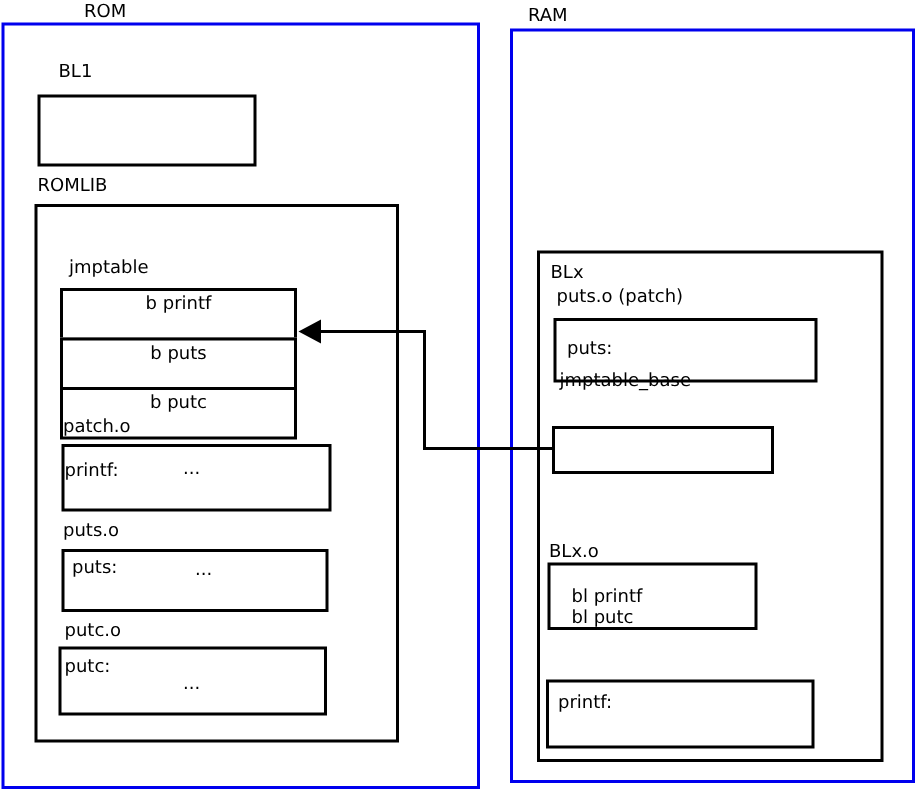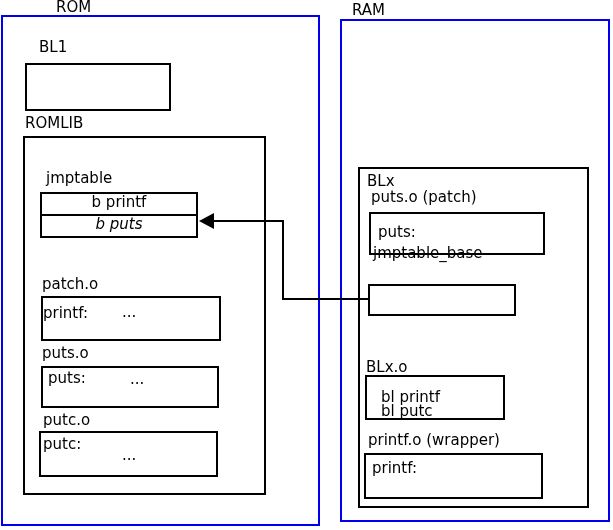--- a/index.html
+++ b/index.html
@@ -1,29 +1,29 @@
 <!DOCTYPE html>
 <html><head>
 <meta charset="utf-8">
 <style>
   html,body{margin:0;padding:0;background:#ffffff;}
   .canvas{
     position:relative;
     width:613px;height:530px;
     background:#ffffff;
     font-family:"DejaVu Sans","Liberation Sans",sans-serif;
-    font-size:15px;color:#000;
+    font-size:12px;color:#000;
     overflow:hidden;
   }
   .lbl{position:absolute;white-space:nowrap;line-height:13px;}
   .frame{position:absolute;border:2px solid #0000ee;box-sizing:border-box;background:transparent;}
   .box{position:absolute;border:2px solid #000;box-sizing:border-box;background:#ffffff;}
-  .jrow{height:24px;border:2px solid #000;box-sizing:border-box;background:#fff;
+  .jrow{height:35px;border:2px solid #000;box-sizing:border-box;background:#fff;
         text-align:center;line-height:17px;}
-  .jrow + .jrow{margin-top:-2px;font-style:italic;}
+  .jrow + .jrow{margin-top:-2px;}
   .hline,.vline{position:absolute;background:#000;}
   .arrowhead{position:absolute;width:0;height:0;
     border-top:8px solid transparent;border-bottom:8px solid transparent;
     border-right:15px solid #000;}
 </style>
 </head>
 <body>
 
 <div class="canvas">
 
@@ -36,20 +36,21 @@
   <div class="lbl" style="left:39px;top:41px">BL1</div>
   <div class="box" style="left:25px;top:63px;width:146px;height:48px"></div>
 
   <div class="lbl" style="left:25px;top:117px">ROMLIB</div>
   <div class="box" style="left:23px;top:136px;width:243px;height:359px"></div>
 
   <div class="lbl" style="left:46px;top:172px">jmptable</div>
   <div style="position:absolute;left:40px;top:192px;width:158px">
     <div class="jrow">b printf</div>
     <div class="jrow">b puts</div>
+    <div class="jrow">b putc</div>
   </div>
 
   <div class="lbl" style="left:42px;top:278px">patch.o</div>
   <div class="box" style="left:41px;top:296px;width:180px;height:45px"></div>
   <div class="lbl" style="left:43px;top:307px">printf:</div>
   <div class="lbl" style="left:122px;top:306px">...</div>
 
   <div class="lbl" style="left:42px;top:347px">puts.o</div>
   <div class="box" style="left:41px;top:366px;width:178px;height:42px"></div>
   <div class="lbl" style="left:48px;top:372px">puts:</div>
@@ -68,21 +69,20 @@
   <div class="lbl" style="left:378px;top:226px">puts:</div>
 
   <div class="lbl" style="left:373px;top:247px">jmptable_base</div>
   <div class="box" style="left:368px;top:284px;width:148px;height:32px"></div>
 
   <div class="lbl" style="left:366px;top:361px">BLx.o</div>
   <div class="box" style="left:365px;top:375px;width:140px;height:45px"></div>
   <div class="lbl" style="left:381px;top:391px">bl printf</div>
   <div class="lbl" style="left:381px;top:405px">bl putc</div>
 
-  <div class="lbl" style="left:368px;top:434px">printf.o (wrapper)</div>
   <div class="box" style="left:364px;top:453px;width:179px;height:46px"></div>
   <div class="lbl" style="left:372px;top:462px">printf:</div>
 
   <div class="hline" style="left:283px;top:298px;width:86px;height:2px"></div>
   <div class="vline" style="left:282px;top:220px;width:2px;height:80px"></div>
   <div class="hline" style="left:212px;top:220px;width:72px;height:2px"></div>
   <div class="arrowhead" style="left:199px;top:213px"></div>
 
 </div>
 

